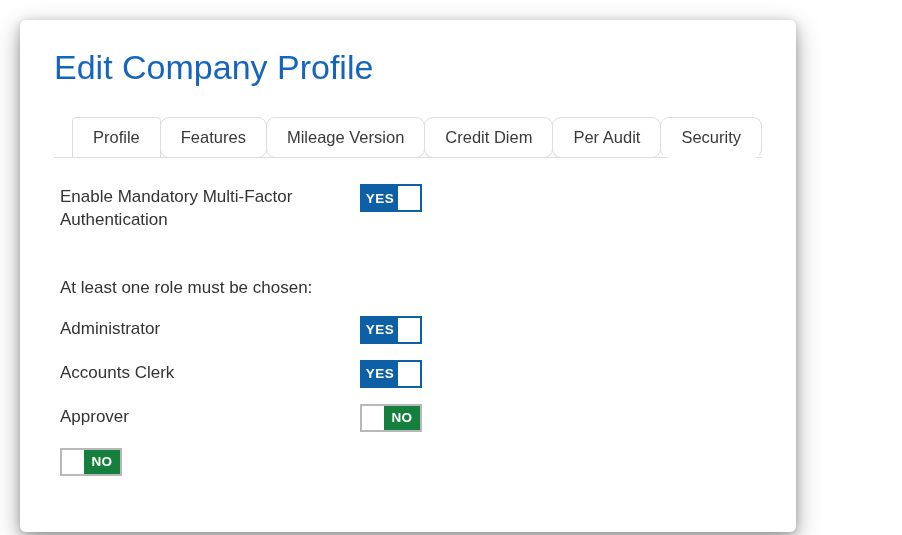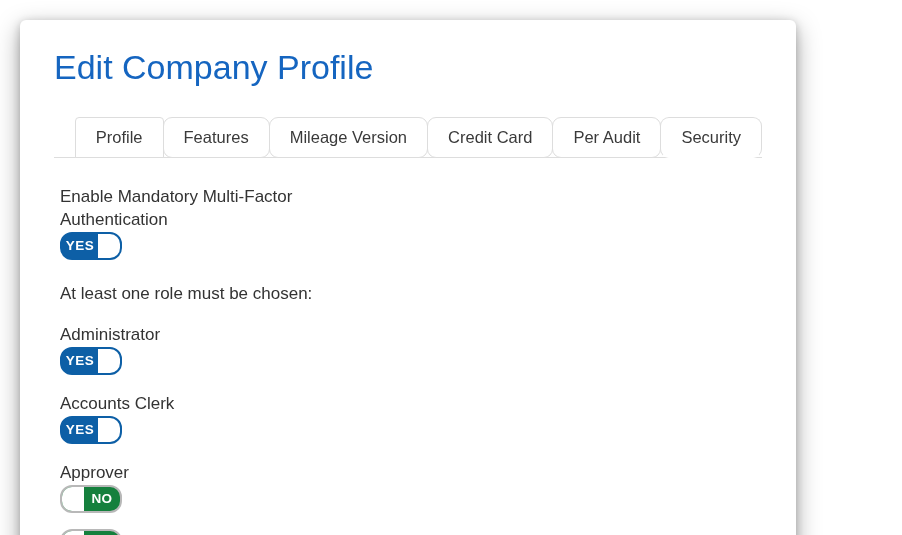--- a/index.html
+++ b/index.html
@@ -35,39 +35,38 @@
   }
   .tab2 + .tab2 { margin-left:-1px;border-radius:9px; }
   .tab2.active { border-bottom-color:#fff; }
   .tab2:not(.active) { }
 
   .form-area { padding-left: 6px; }
   .row {
     display: flex;
     align-items: flex-start;
     margin-bottom: 16px;
-    flex-direction: column;
   }
   .row .label {
     width: 300px;
     font-size: 17px;
     color: #333;
     line-height: 1.35;
     padding-top: 2px;
   }
   .section-note {
     font-size: 17px;
     color: #333;
-    margin: 24px 0 18px 0;
+    margin: 46px 0 18px 0;
   }
   .toggle {
     width: 62px;
     height: 28px;
     border: 2px solid;
-    border-radius: 12px;
+    border-radius: 0;
     display: flex;
     align-items: center;
     cursor: pointer;
     position: relative;
     overflow: hidden;
   }
   .toggle .txt {
     flex: 1;
     text-align: center;
     color: #fff;
@@ -97,21 +96,21 @@
 <body>
 
 <div class="card">
 
   <h1 class="page-title">Edit Company Profile</h1>
 
   <div class="tabs-wrap">
     <div class="tab2">Profile</div>
     <div class="tab2">Features</div>
     <div class="tab2">Mileage Version</div>
-    <div class="tab2">Credit Card</div>
+    <div class="tab2">Credit Diem</div>
     <div class="tab2">Per Audit</div>
     <div class="tab2 active">Security</div>
   </div>
 
   <div class="form-area">
 
     <div class="row">
       <div class="label">Enable Mandatory Multi-Factor Authentication</div>
       <div class="toggle on">
         <span class="txt">YES</span>

